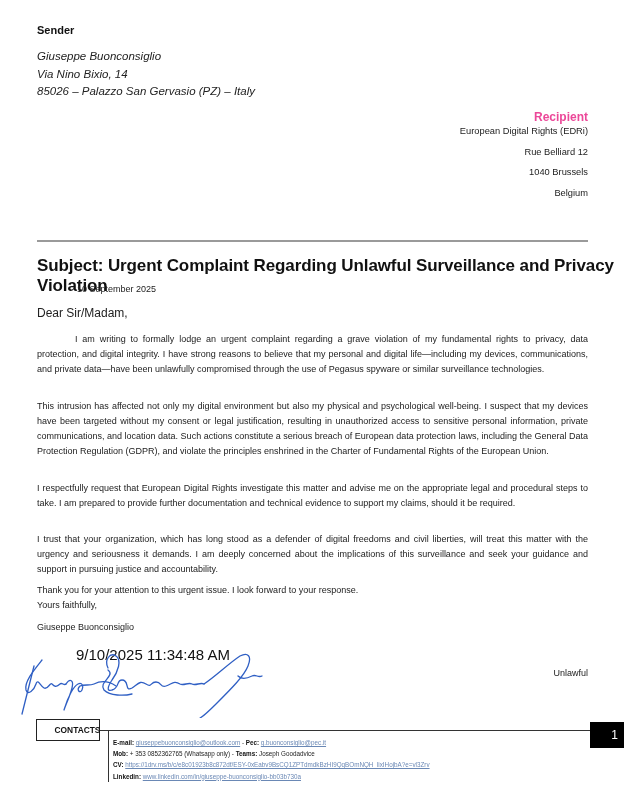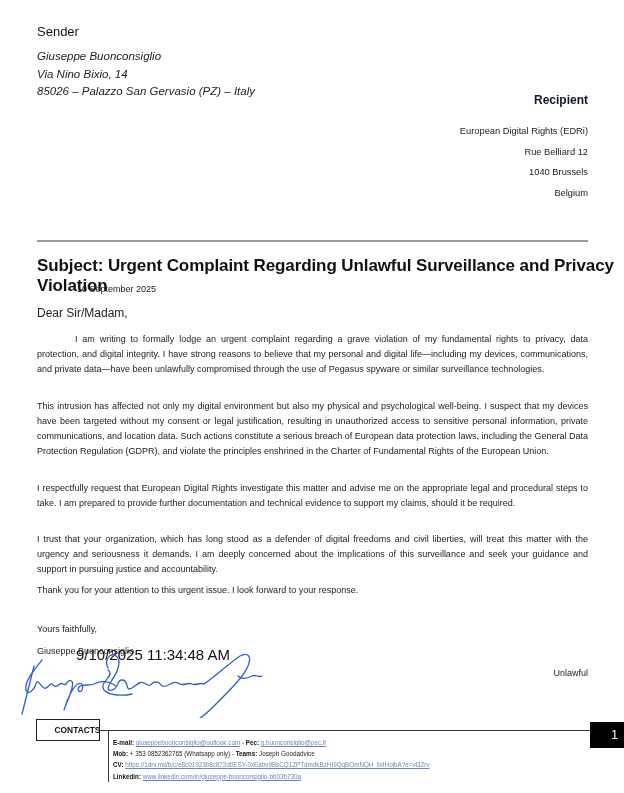--- a/index.html
+++ b/index.html
@@ -1,33 +1,33 @@
 <!DOCTYPE html>
 <html><head>
 <meta charset="utf-8">
 <style>
   * { margin: 0; padding: 0; box-sizing: border-box; }
   html, body { width: 624px; height: 793px; background: #ffffff; overflow: hidden; }
   body { position: relative; font-family: "Liberation Sans", "DejaVu Sans", sans-serif; color: #1a1a1a; }
 
-  .sender-heading { position: absolute; left: 37px; top: 24px; font-size: 13px; font-weight: normal; color: #111; }
+  .sender-heading { position: absolute; left: 37px; top: 24px; font-size: 11px; font-weight: bold; color: #111; }
   .sender-line { position: absolute; left: 37px; font-size: 11.5px; font-style: italic; color: #222; }
-  .recipient-heading { position: absolute; right: 36px; top: 93px; font-size: 12px; font-weight: bold; color: #0f172a; }
+  .recipient-heading { position: absolute; right: 36px; top: 110px; font-size: 12px; font-weight: bold; color: #ec4899; }
   .recipient-line { position: absolute; right: 36px; font-size: 9.3px; color: #222; }
 
   .divider { position: absolute; left: 37px; top: 240px; width: 551px; height: 2px; background: #9a9a9a; }
 
   .subject { position: absolute; left: 37px; top: 256px; font-size: 17px; font-weight: bold; color: #111; letter-spacing: -0.1px; }
   .date { position: absolute; left: 37px; top: 284px; font-size: 9px; color: #222; margin-left: 40px; }
   .salutation { position: absolute; left: 37px; top: 306px; font-size: 12px; color: #222; }
 
   .para { position: absolute; left: 37px; width: 551px; font-size: 9px; line-height: 15px; color: #222; text-align: justify; margin-top: 8px; }
   .para.indent { text-indent: 38px; }
 
-  .closing { position: absolute; left: 37px; font-size: 9px; color: #222; margin-top: 24px; }
+  .closing { position: absolute; left: 37px; font-size: 9px; color: #222; }
   .timestamp { position: absolute; left: 40px; top: 646px; font-size: 15px; color: #111; padding-left: 36px; }
   .signature-label { position: absolute; right: 36px; top: 668px; font-size: 9px; color: #222; }
   .signature-svg { position: absolute; left: 12px; top: 646px; width: 260px; height: 72px; }
 
   .contacts-box { position: absolute; left: 36px; top: 719px; width: 64px; height: 22px; border: 1px solid #222; font-size: 8.4px; font-weight: bold; display: flex; align-items: center; justify-content: center; color: #111; background: #fff; padding-left: 19px; }
   .contacts-hline { position: absolute; left: 100px; top: 730px; width: 490px; height: 1px; background: #333; }
   .contacts-vline { position: absolute; left: 108px; top: 730px; width: 1px; height: 52px; background: #333; }
   .contacts-body { position: absolute; left: 113px; top: 737px; font-size: 6.3px; line-height: 11.2px; color: #222; white-space: nowrap; }
   .contacts-body b { color: #111; }
   .contacts-body a { color: #6a88b5; text-decoration: underline; }

